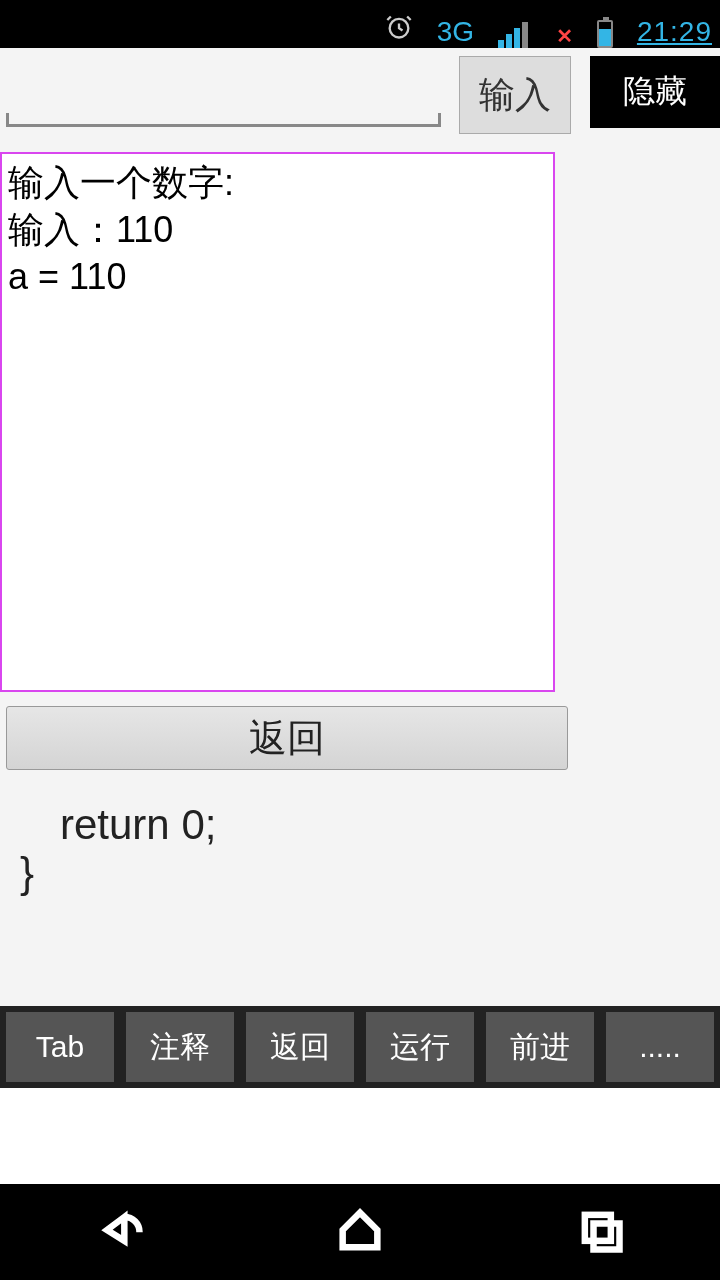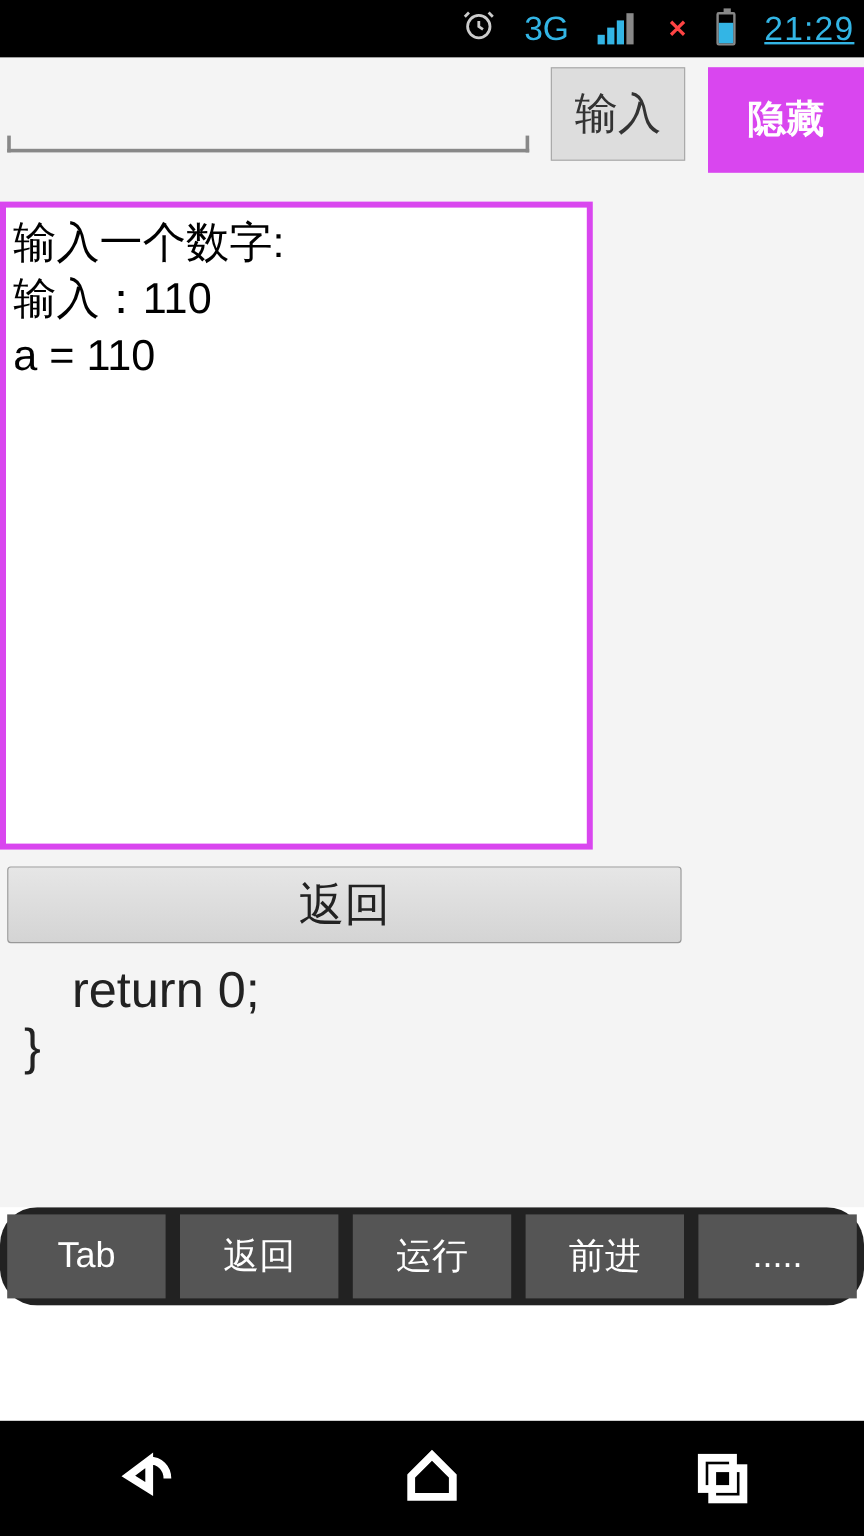--- a/index.html
+++ b/index.html
@@ -1,64 +1,64 @@
 <!DOCTYPE html>
 <html><head>
 <meta charset="utf-8">
 <style>
   * { margin: 0; padding: 0; box-sizing: border-box; }
   html, body { width: 720px; height: 1280px; font-family: sans-serif; overflow: hidden; background: #000; }
   
   .screen { width: 720px; height: 1280px; display: flex; flex-direction: column; background: #fff; }
 
   
-  .status-bar { height: 48px; background: #000; color: #33b5e5; display: flex; align-items: center; justify-content: flex-end; padding: 0 8px; gap: 24px; font-size: 28px; }
+  .status-bar { height: 48px; background: #000; color: #33b5e5; display: flex; align-items: flex-end; justify-content: flex-end; padding: 0 8px; gap: 24px; font-size: 28px; }
   .status-bar .alarm { color: #ccc; }
   .status-bar .signal { display: inline-flex; align-items: flex-end; gap: 2px; margin-right:4px;}
   .status-bar .bar { width: 6px; background: #33b5e5; display: inline-block; }
   .status-bar .bar.b1 { height: 8px; }
   .status-bar .bar.b2 { height: 14px; }
   .status-bar .bar.b3 { height: 20px; }
   .status-bar .bar.b4 { height: 26px; background: #888; }
   .status-bar .x { color: #ff4444; font-weight: bold; font-size:20px; }
   .status-bar .battery { width: 16px; height: 28px; border: 2px solid #888; border-radius: 2px; position: relative; display:inline-block;}
   .status-bar .battery::before { content:""; position:absolute; top:-5px; left:4px; width:6px; height:3px; background:#888;}
   .status-bar .battery::after { content:""; position:absolute; bottom:0; left:0; right:0; height:70%; background:#33b5e5;}
   .status-bar .time { font-weight: 400; letter-spacing: 1px; text-decoration: underline; }
 
   
   .top-area { position: relative; background: #eee; }
-  .hide-btn { position:absolute; top:8px; right:0; width:130px; height:88px; background:#d946ef; color:#fff; font-size:32px; display:flex; align-items:center; justify-content:center; border:none;font-weight:bold; }
+  .hide-btn { position:absolute; top:8px; right:0; width:130px; height:72px; background:#000000; color:#fff; font-size:32px; display:flex; align-items:center; justify-content:center; border:none; }
   .input-row { display:flex; align-items:center; gap:18px; padding:8px 0 0 0; background:#eee; position:relative; z-index:2; width:575px;}
   .text-input-wrap { flex:1; margin-left:6px; position:relative;}
   .text-input-wrap::before, .text-input-wrap::after { content:""; position:absolute; bottom:0; width:3px; height:14px; background:#888;}
   .text-input-wrap::before{ left:0;}
   .text-input-wrap::after{ right:0;}
   .text-input-line{ height:3px; background:#888;}
   .text-input-field{ width:100%; height:60px; border:none; background:transparent; font-size:28px; outline:none;}
   .input-btn { width:112px; height:78px; background:#ddd; border:1px solid #aaa; font-size:36px; color:#333; margin-right:4px;}
 
   
-  .output-box { margin:34px 0 0 0; width:494px; height:540px; border:5px solid #d946ef; background:#fff; padding:6px 6px; font-size:36px; color:#000; line-height:1.3; white-space:pre-line; }
+  .output-box { margin:18px 0 0 0; width:555px; height:540px; border:2px solid #d946ef; background:#fff; padding:6px 6px; font-size:36px; color:#000; line-height:1.3; white-space:pre-line; }
 
   
   .back-btn { margin:14px 6px 0 6px; width:562px; height:64px; background:linear-gradient(#e6e6e6,#d4d4d4); border:1px solid #999; font-size:38px; color:#222; border-radius:3px; }
 
   
   .code-area { padding:10px 0 0 20px; font-size:42px; color:#222; font-family:sans-serif; line-height:1.15; background:#f4f4f4; flex:1; }
   .code-area .indent { padding-left:40px;margin-top:11px; }
 
   
   .middle { position:relative; flex:1; background:#f4f4f4; display:flex; flex-direction:column; }
   .overlay-panel { position:absolute; top:0; left:0; width:575px; z-index:3; background:transparent; }
   .overlay-panel .output-box{ background:#fff;}
   .overlay-panel .input-row{ background:transparent;}
 
   
-  .toolbar { height:82px; background:#222; display:flex; align-items:center;border-radius:31px;}
+  .toolbar { height:82px; background:#222; display:flex; align-items:center;}
   .toolbar button { flex:1; height:70px; margin:0 6px; background:#555; color:#fff; border:none; font-size:30px; }
 
   
   .white-strip { height:96px; background:#fff; }
 
   
   .navbar { height:96px; background:#000; display:flex; align-items:center; justify-content:space-around; }
   .navbar .nav-icon { color:#fff; }
   .navbar svg { width:52px; height:52px; stroke:#fff; fill:none; stroke-width:3;}
 </style>
@@ -109,20 +109,21 @@
 
     <div class="code-area" style="padding-top:742px;">
       <div class="indent">return 0;</div>
       <div>}</div>
     </div>
 
   </div>
 
   <div class="toolbar">
     <button>Tab</button>
+    <button>注释</button>
     <button>返回</button>
     <button>运行</button>
     <button>前进</button>
     <button>.....</button>
   </div>
 
   <div class="white-strip"></div>
 
   <div class="navbar">
     <div class="nav-icon">

